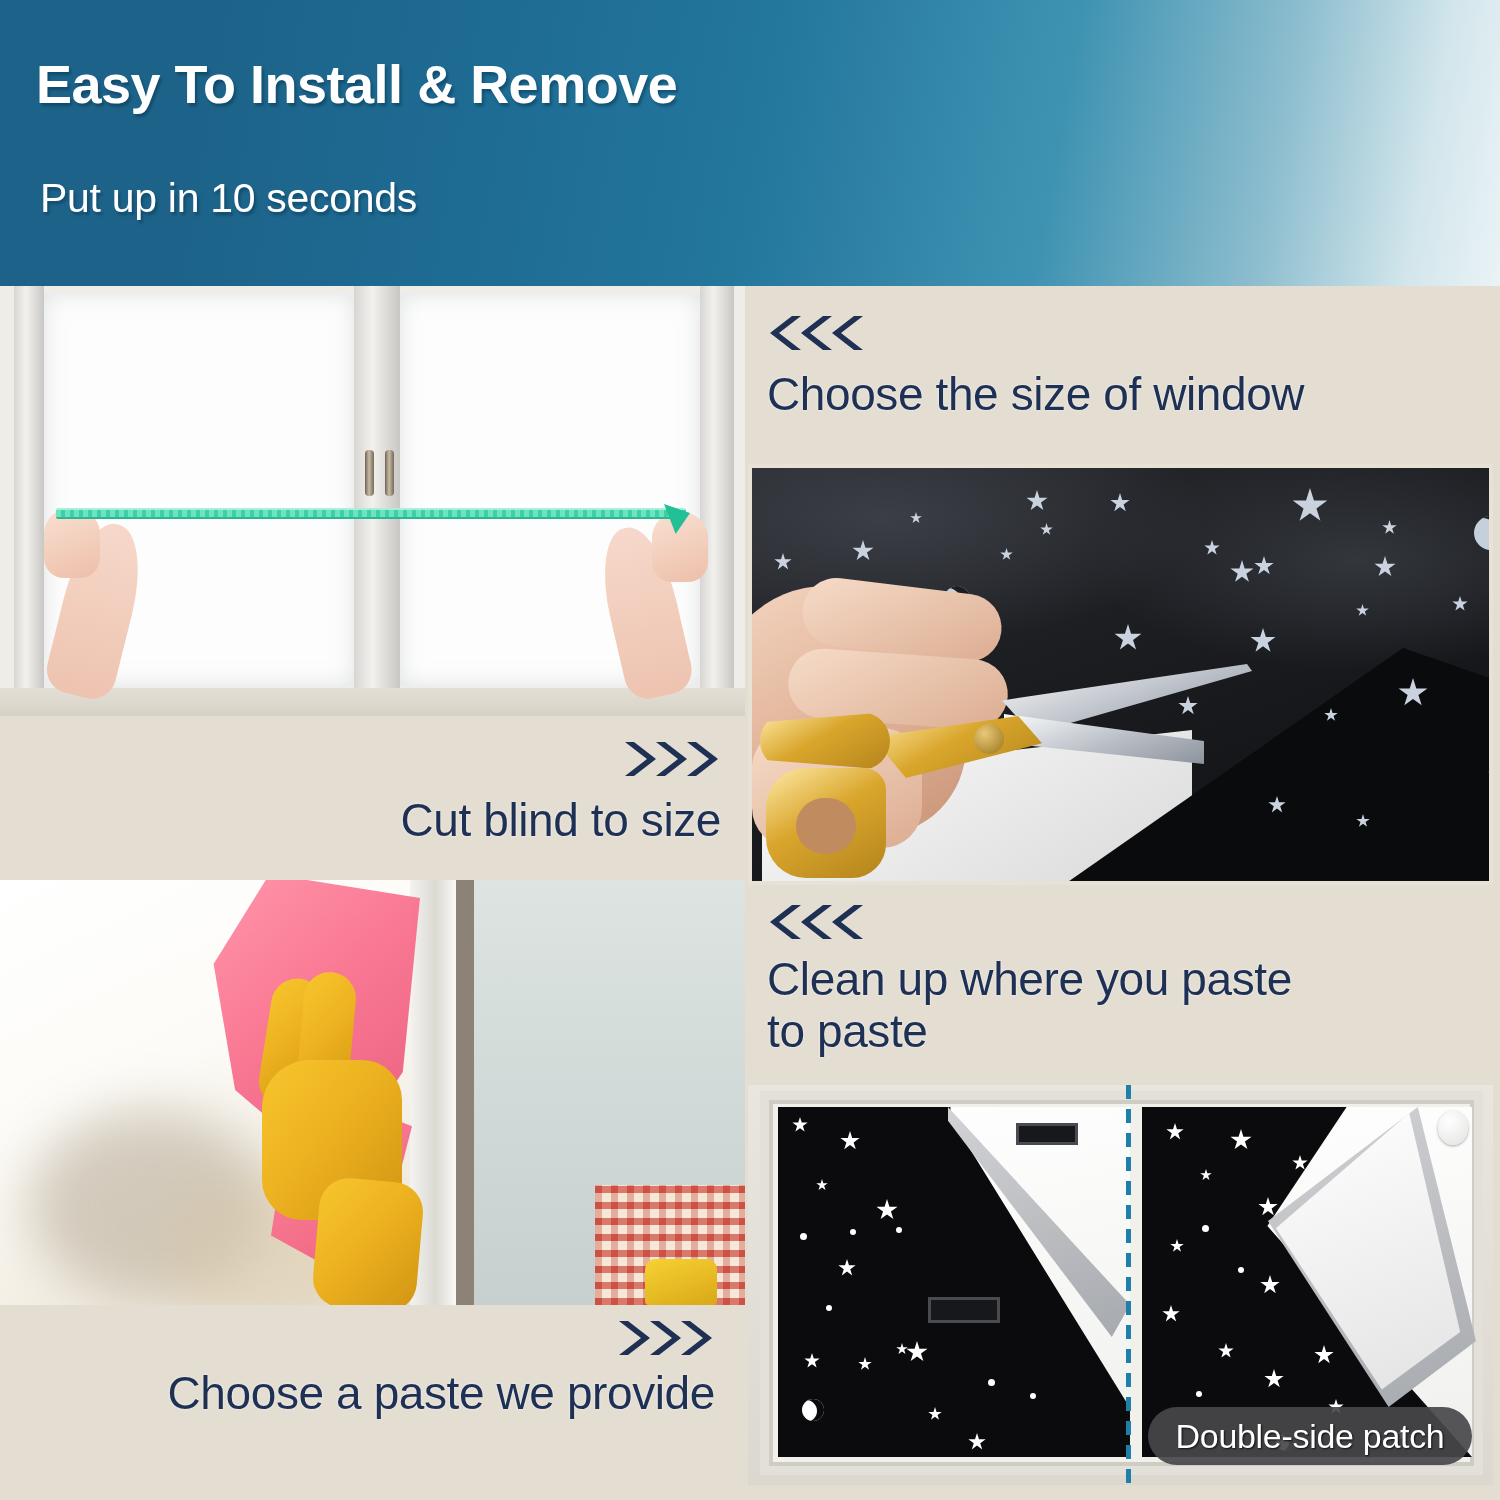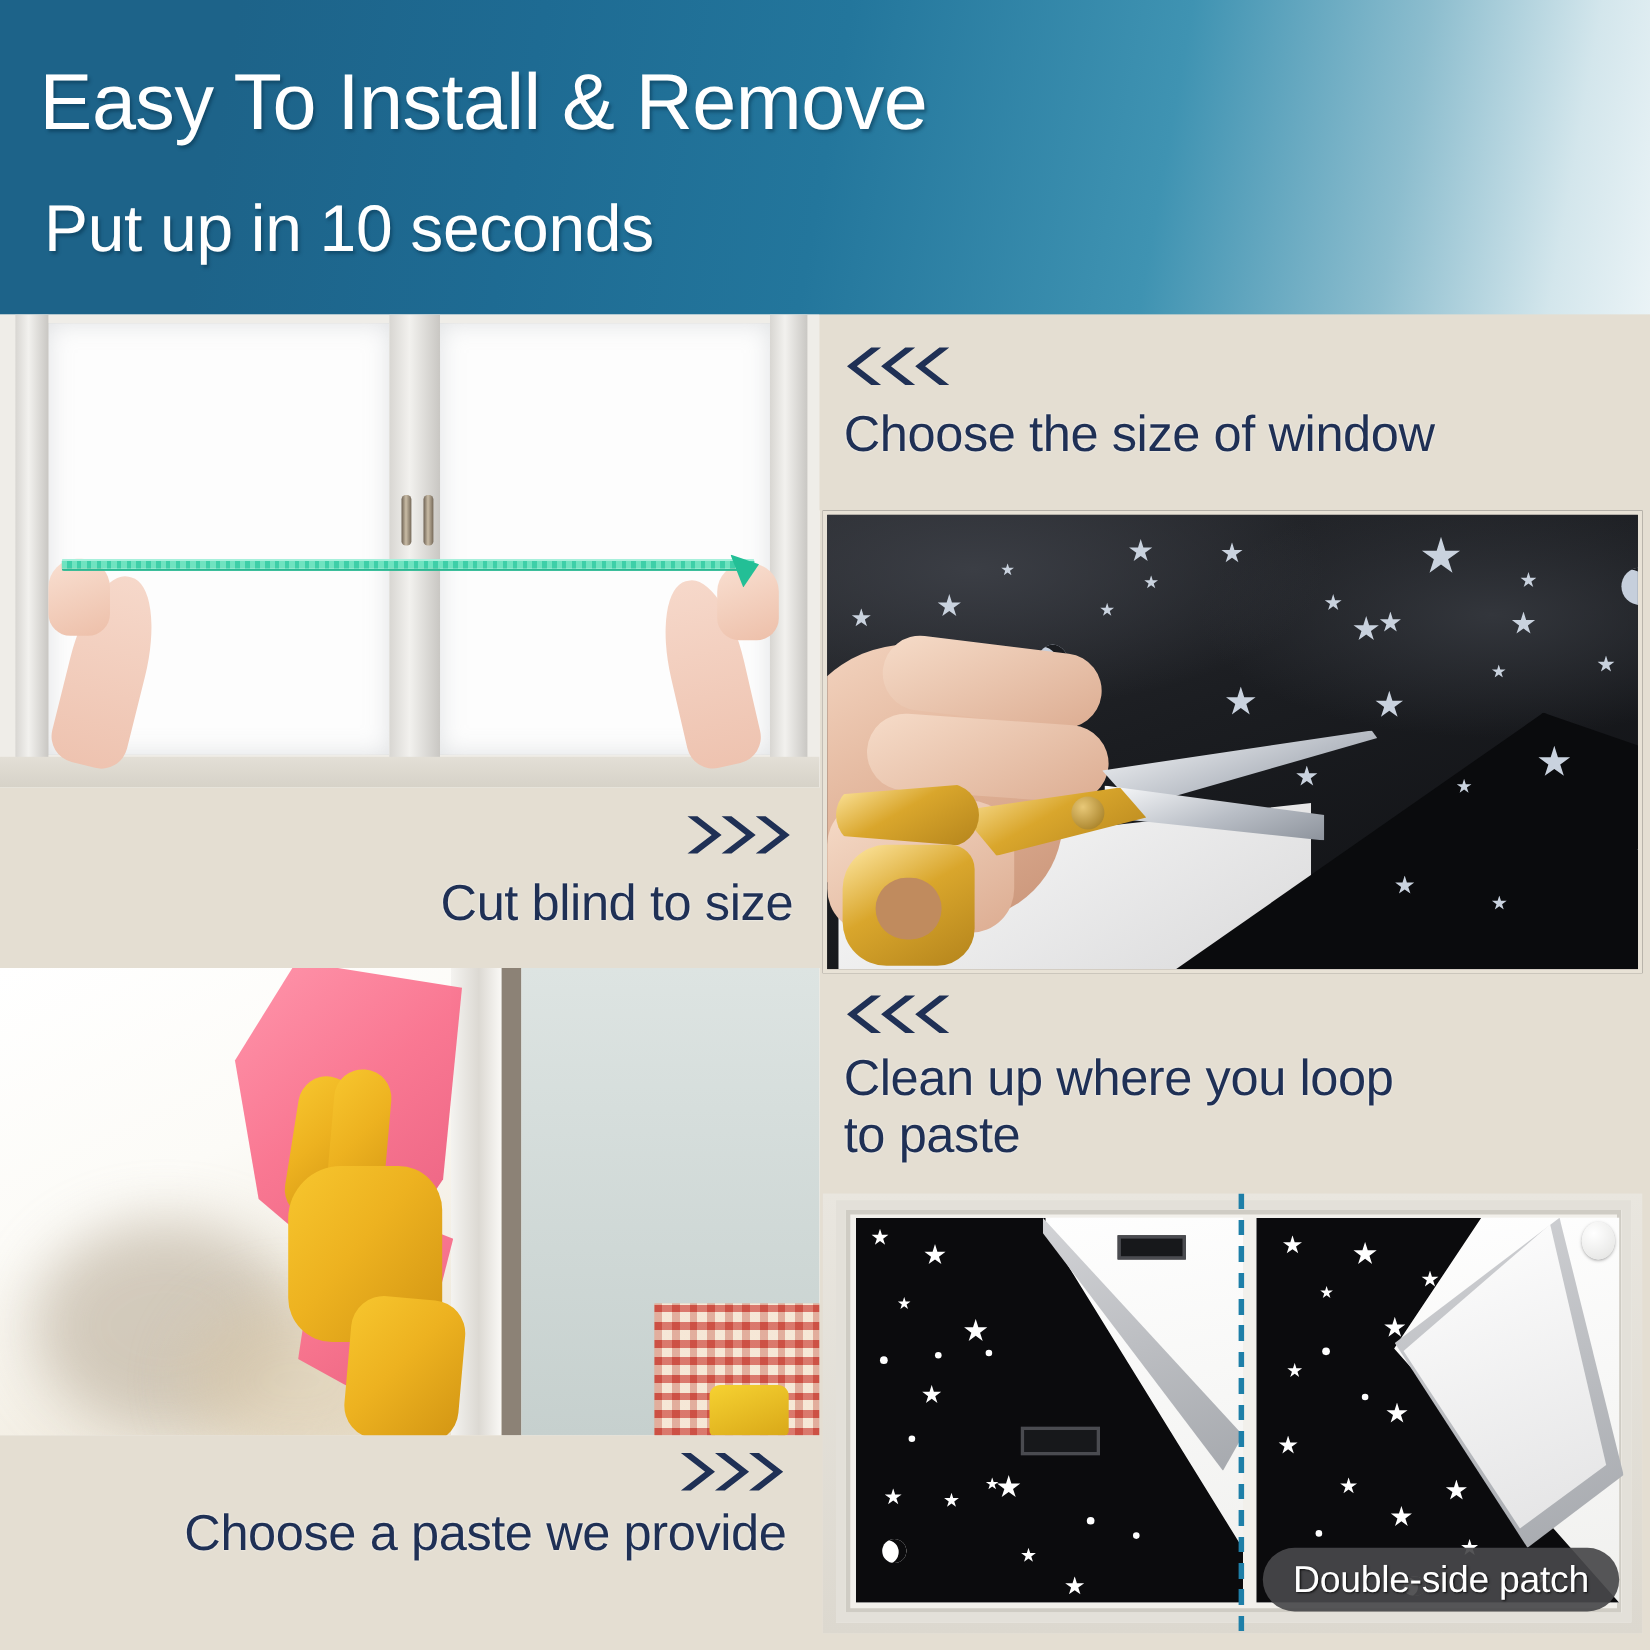--- a/index.html
+++ b/index.html
@@ -14,28 +14,28 @@
   
   #header {
     position:absolute; left:0; top:0; width:1500px; height:286px;
     background:linear-gradient(100deg,
       #1D6389 0%, #1D6389 14%, #1E6B93 32%, #23769C 50%,
       #3F93B2 70%, #8CBDCE 84%, #D3E6EC 94%, #EAF3F6 100%);
     overflow:hidden;
   }
   #header-title {
     position:absolute; left:36px; top:57px;
-    font-size:72px; font-weight:normal; color:#FFFFFF;
+    font-size:54px; font-weight:bold; color:#FFFFFF;
     letter-spacing:-0.5px; line-height:1;
     text-shadow:2px 3px 3px rgba(0,40,65,0.42);
     white-space:nowrap;
   }
   #header-subtitle {
     position:absolute; left:40px; top:178px;
-    font-size:60px; font-weight:normal; color:#FFFFFF;
+    font-size:41px; font-weight:normal; color:#FFFFFF;
     letter-spacing:-0.3px; line-height:1;
     text-shadow:2px 3px 3px rgba(0,40,65,0.42);
     white-space:nowrap;
   }
 
   
   .panel { position:absolute; overflow:hidden; }
 
   .caption-box {
     position:absolute; background:#E4DED2; overflow:hidden;
@@ -360,21 +360,21 @@
       <path d="M34 4 L12 21 L34 38 L25 38 L3 21 L25 4 Z" fill="#1F3055"></path>
     </svg>
     <svg class="chev" width="38" height="42" viewBox="0 0 38 42" aria-hidden="true" style="margin-left:-7px;">
       <path d="M34 4 L12 21 L34 38 L25 38 L3 21 L25 4 Z" fill="#1F3055"></path>
     </svg>
     <svg class="chev" width="38" height="42" viewBox="0 0 38 42" aria-hidden="true" style="margin-left:-7px;">
       <path d="M34 4 L12 21 L34 38 L25 38 L3 21 L25 4 Z" fill="#1F3055"></path>
     </svg>
   </div>
   <div class="caption-text">
-    <div>Clean up where you loop</div>
+    <div>Clean up where you paste</div>
     <div>to paste</div>
   </div>
 </div>
 
 <div id="p-clean" class="panel">
   <div class="clean-glass"></div>
   <div class="blur-blob" style="left:30px; top:230px; width:240px; height:190px; background:#B5A894;"></div>
   <div class="blur-blob" style="left:170px; top:300px; width:200px; height:150px; background:#D8C7A8;"></div>
 
   <div class="clean-frame" style="left:410px; top:0; width:46px; height:100%;"></div>

